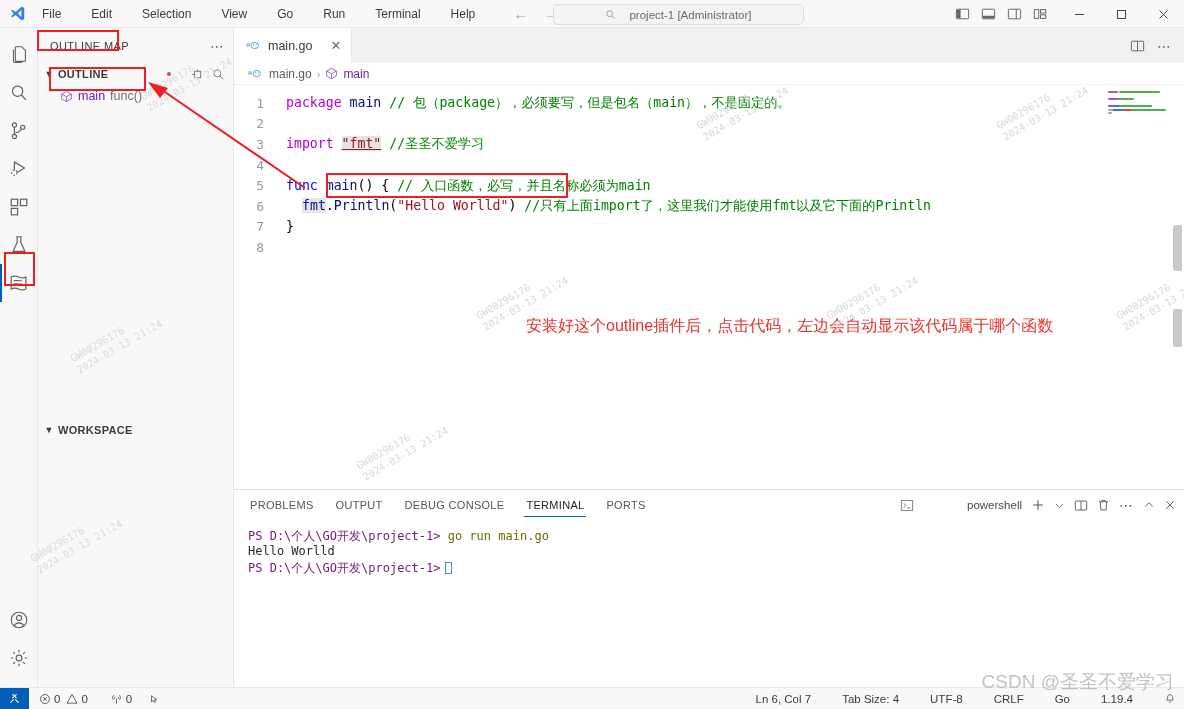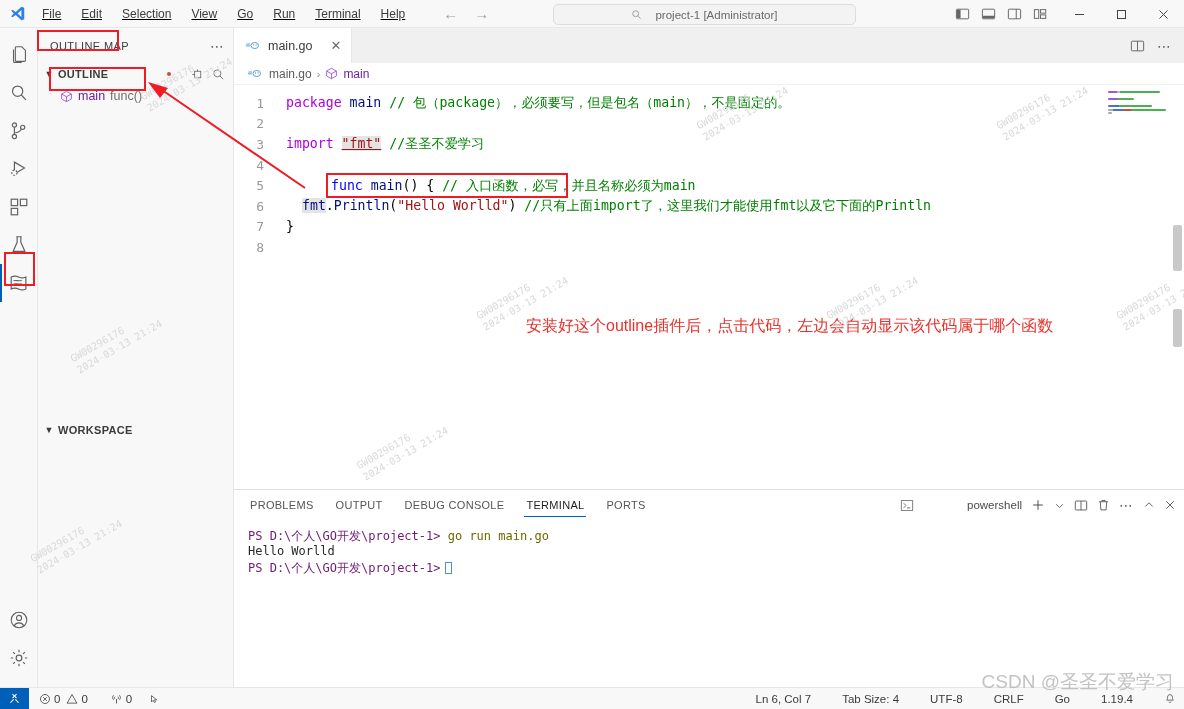--- a/index.html
+++ b/index.html
@@ -11,29 +11,29 @@
   }
   .app { position: relative; width: 1184px; height: 709px; display: flex; flex-direction: column; }
 
   
   .titlebar {
     height: 28px; min-height: 28px; background: #f8f8f8;
     display: flex; align-items: center; border-bottom: 1px solid #e7e7e7;
     position: relative;
   }
   .vscode-logo { width: 34px; display: flex; align-items: center; justify-content: center; }
-  .menu { display: flex; align-items: flex-end; gap: 4px; text-decoration: underline; }
+  .menu { display: flex; align-items: flex-end; gap: 14px; }
   .menu-item {
     font-size: 12px; color: #3b3b3b; padding: 3px 8px; white-space: nowrap;
     cursor: default;
   }
   .nav-arrows { display: flex; gap: 16px; margin-left: 30px; color: #9b9b9b; }
   .nav-arrow { font-size: 15px; line-height: 1; }
   .qsearch {
-    position: absolute; left: 553px; top: 4px; width: 303px; height: 21px;
+    position: absolute; left: 553px; top: 4px; width: 251px; height: 21px;
     background: #f3f3f3; border: 1px solid #dcdcdc; border-radius: 5px;
     display: flex; align-items: center; justify-content: center; gap: 13px;
   }
   .qsearch-text { font-size: 11.5px; color: #6a6a6a; }
   .title-right { position: absolute; right: 0; top: 0; height: 28px; display: flex; align-items: center; }
   .layout-icons { display: flex; gap: 11px; align-items: center; padding-right: 10px; }
   .win-ctrls { display: flex; align-items: center; }
   .win-btn { width: 42px; height: 28px; display: flex; align-items: center; justify-content: center; color: #555; }
 
   
@@ -97,21 +97,21 @@
   }
   .bc-sep { color: #9a9a9a; font-size: 11px; }
   .bc-main { color: #6a1fa5; }
 
   
   .code-area { flex: 1; position: relative; overflow: hidden; background: #ffffff; }
   .code-wrap { position: relative; padding-top: 8px; }
   .cline { height: 20.6px; display: flex; align-items: center; font-family: "DejaVu Sans Mono", monospace; font-size: 13.2px; white-space: pre; }
   .lnum { width: 52px; min-width: 52px; text-align: right; padding-right: 22px; color: #999999; font-size: 13px; }
   .ctext { color: #000; }
-  .kw { color: #0000ff; margin-left: 45px; }
+  .kw { color: #0000ff; }
   .kw2 { color: #af00db; }
   .fn { color: #001080; }
   .str { color: #a31515; }
   .cmt { color: #008000; }
   .hl { background: #e4e4e4; }
   .underl { text-decoration: underline; text-decoration-color: #a31515; }
   .annotation-cn {
     font-family: "Liberation Sans", sans-serif; font-size: 16px; color: #e8312b;
     position: absolute; left: 292px; top: 231px; white-space: nowrap;
   }

